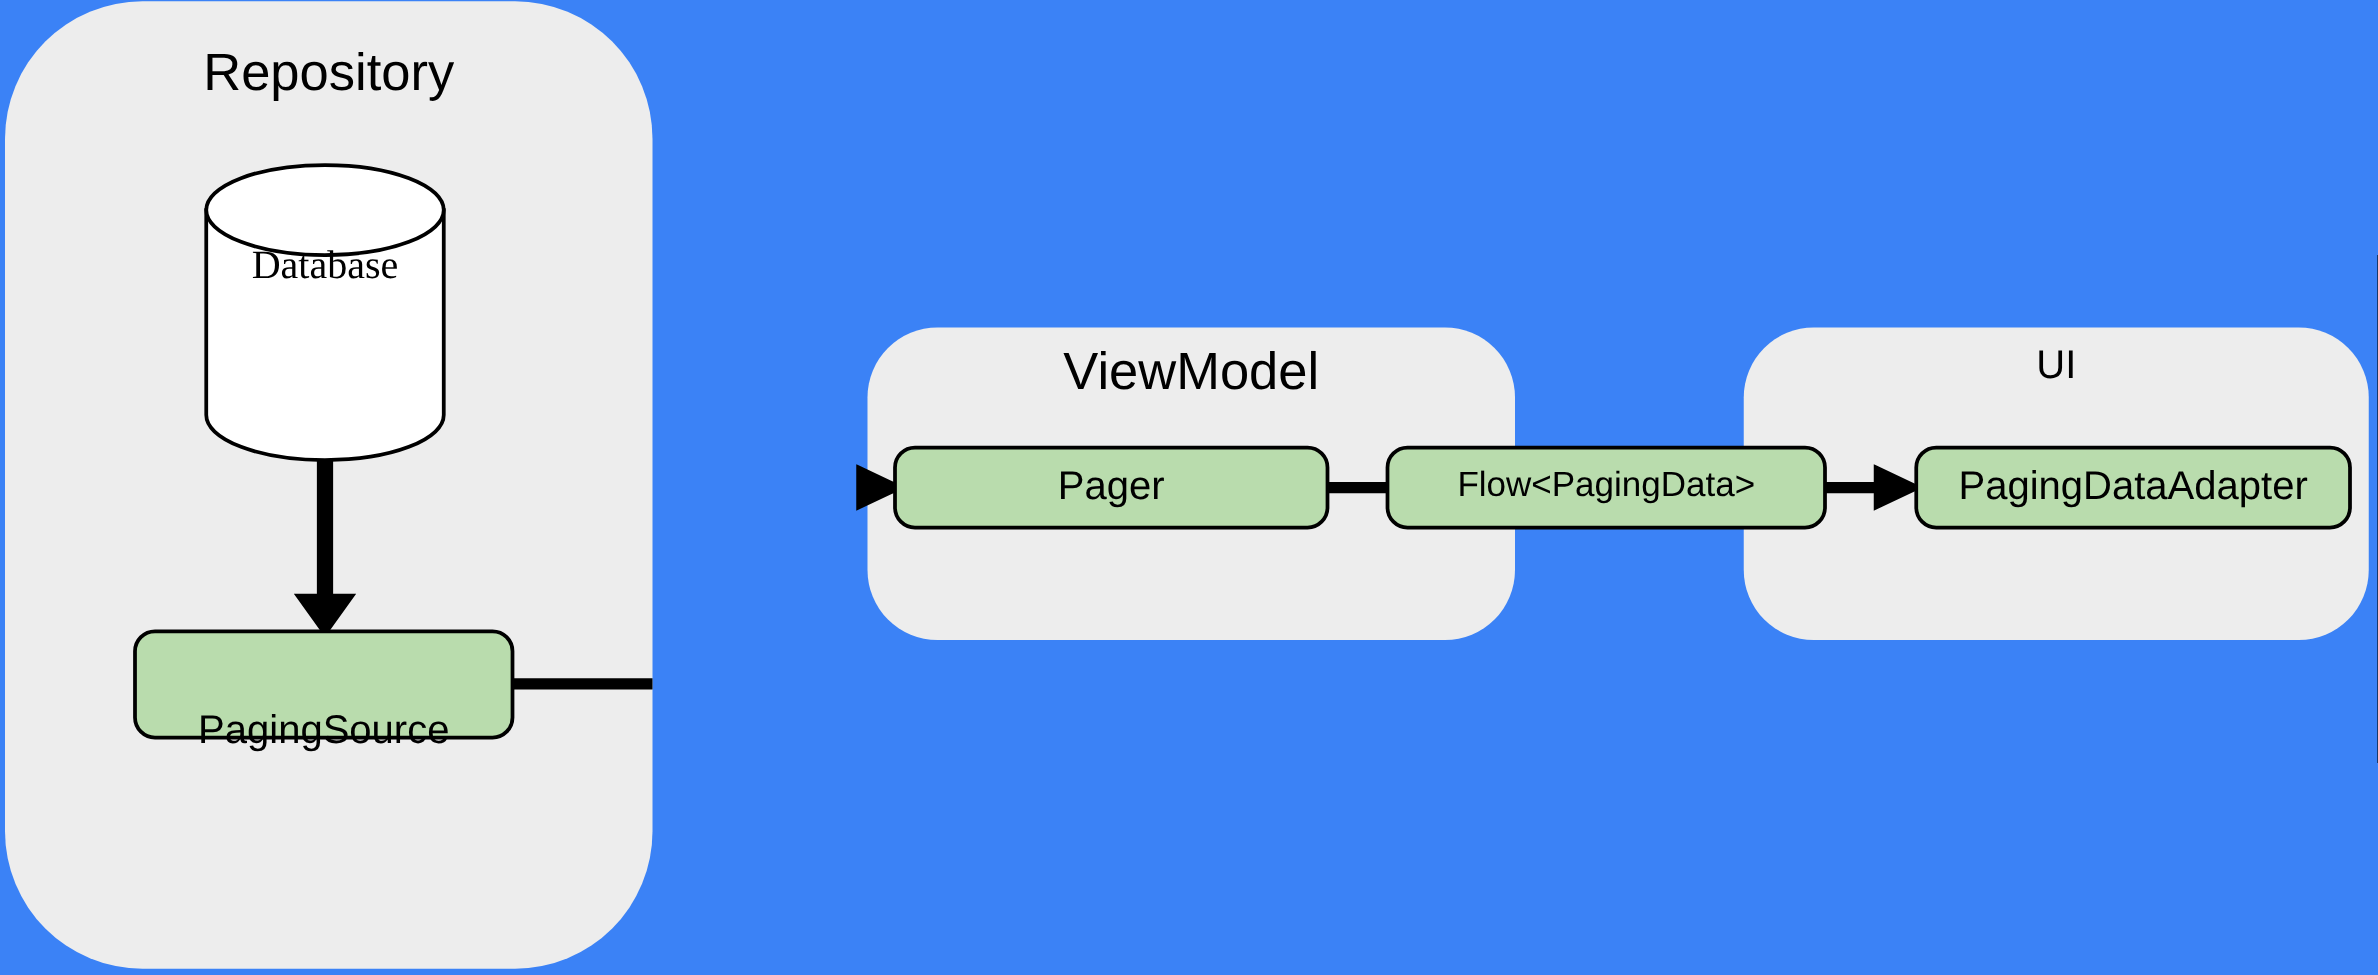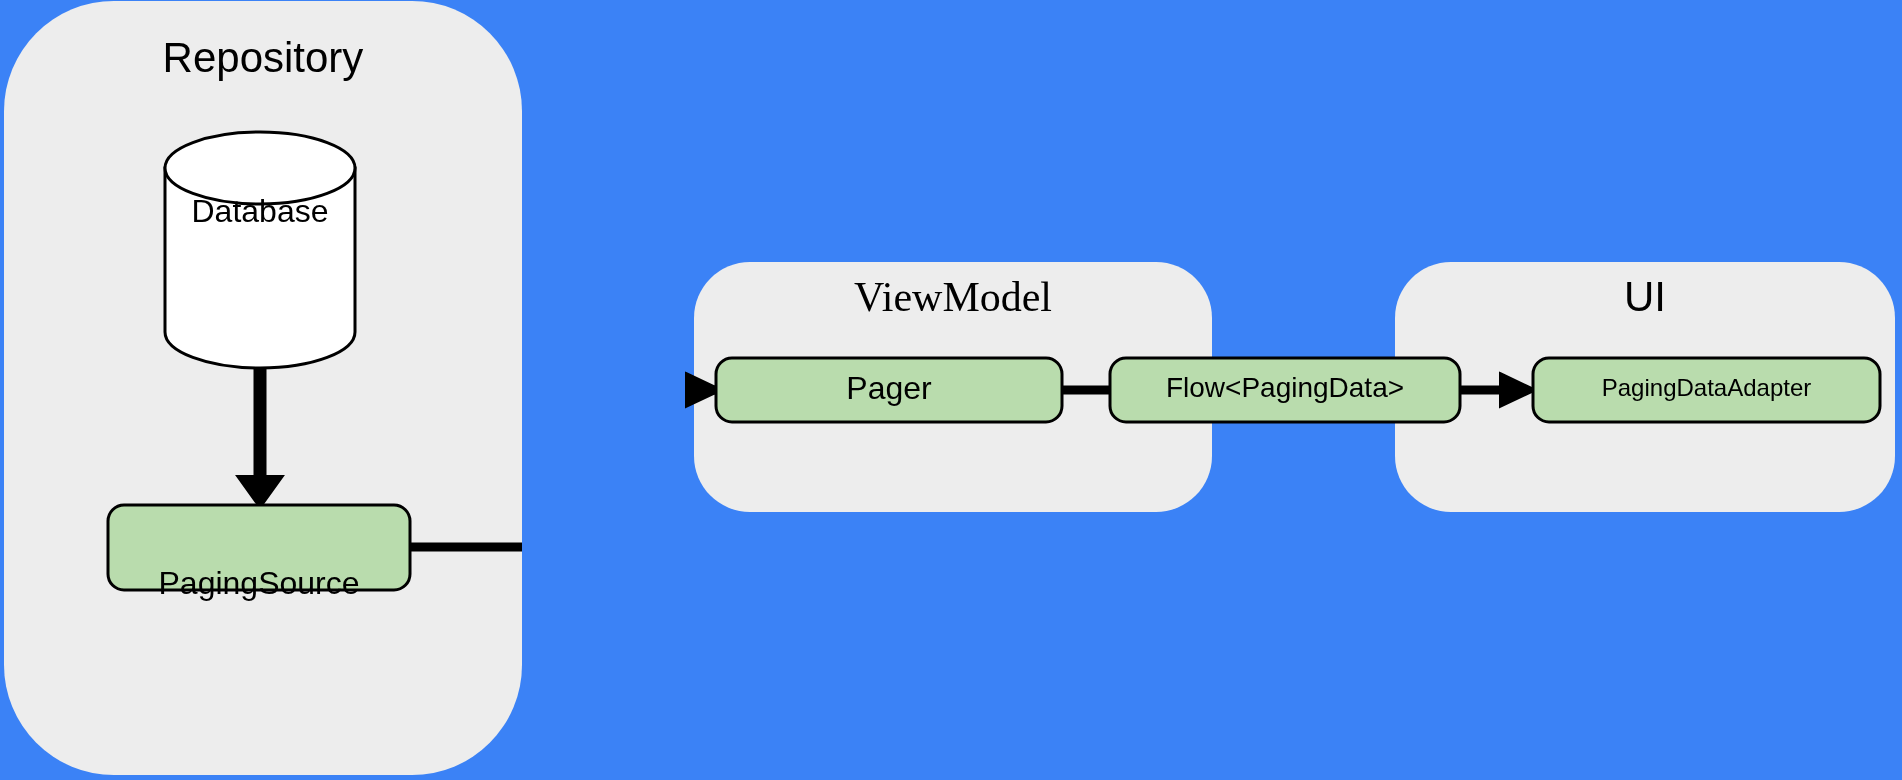--- a/index.html
+++ b/index.html
@@ -38,28 +38,28 @@
     align-items: center;
     justify-content: center;
     color: #000000;
     font-family: "Liberation Sans", sans-serif;
     font-weight: 400;
     white-space: nowrap;
     pointer-events: none;
   }
   
   #label-repository { left: 4px;  top: 34px;  width: 518px; font-size: 42px; }
-  #label-viewmodel  { left: 694px; top: 273px; width: 518px; font-size: 42px; font-family: Liberation Serif, serif; }
-  #label-ui         { left: 1395px; top: 273px; width: 500px; font-size: 42px; }
+  #label-viewmodel  { left: 694px; top: 273px; width: 518px; font-size: 42px; }
+  #label-ui         { left: 1395px; top: 273px; width: 500px; font-size: 32px; }
 
-  #label-database   { left: 165px; top: 189px; width: 190px; height: 44px; font-size: 32px; }
+  #label-database   { left: 165px; top: 189px; width: 190px; height: 44px; font-size: 32px; font-family: Liberation Serif, serif; }
   #label-pagingsource { left: 108px; top: 505px; width: 302px; height: 85px; font-size: 32px; margin-top: 36px; }
   #label-pager        { left: 716px; top: 358px; width: 346px; height: 60px; font-size: 32px; text-align: right; }
   #label-flow         { left: 1110px; top: 358px; width: 350px; height: 60px; font-size: 28px; }
-  #label-adapter      { left: 1533px; top: 358px; width: 347px; height: 60px; font-size: 24px; }
+  #label-adapter      { left: 1533px; top: 358px; width: 347px; height: 60px; font-size: 32px; }
 </style>
 </head>
 <body>
 
 <div id="canvas">
 
   <svg id="diagram-svg" viewBox="0 0 1902 780" xmlns="http://www.w3.org/2000/svg">
 
     <rect x="4" y="1" width="518" height="774" rx="110" ry="110" fill="#ededed" stroke="none"></rect>
 

